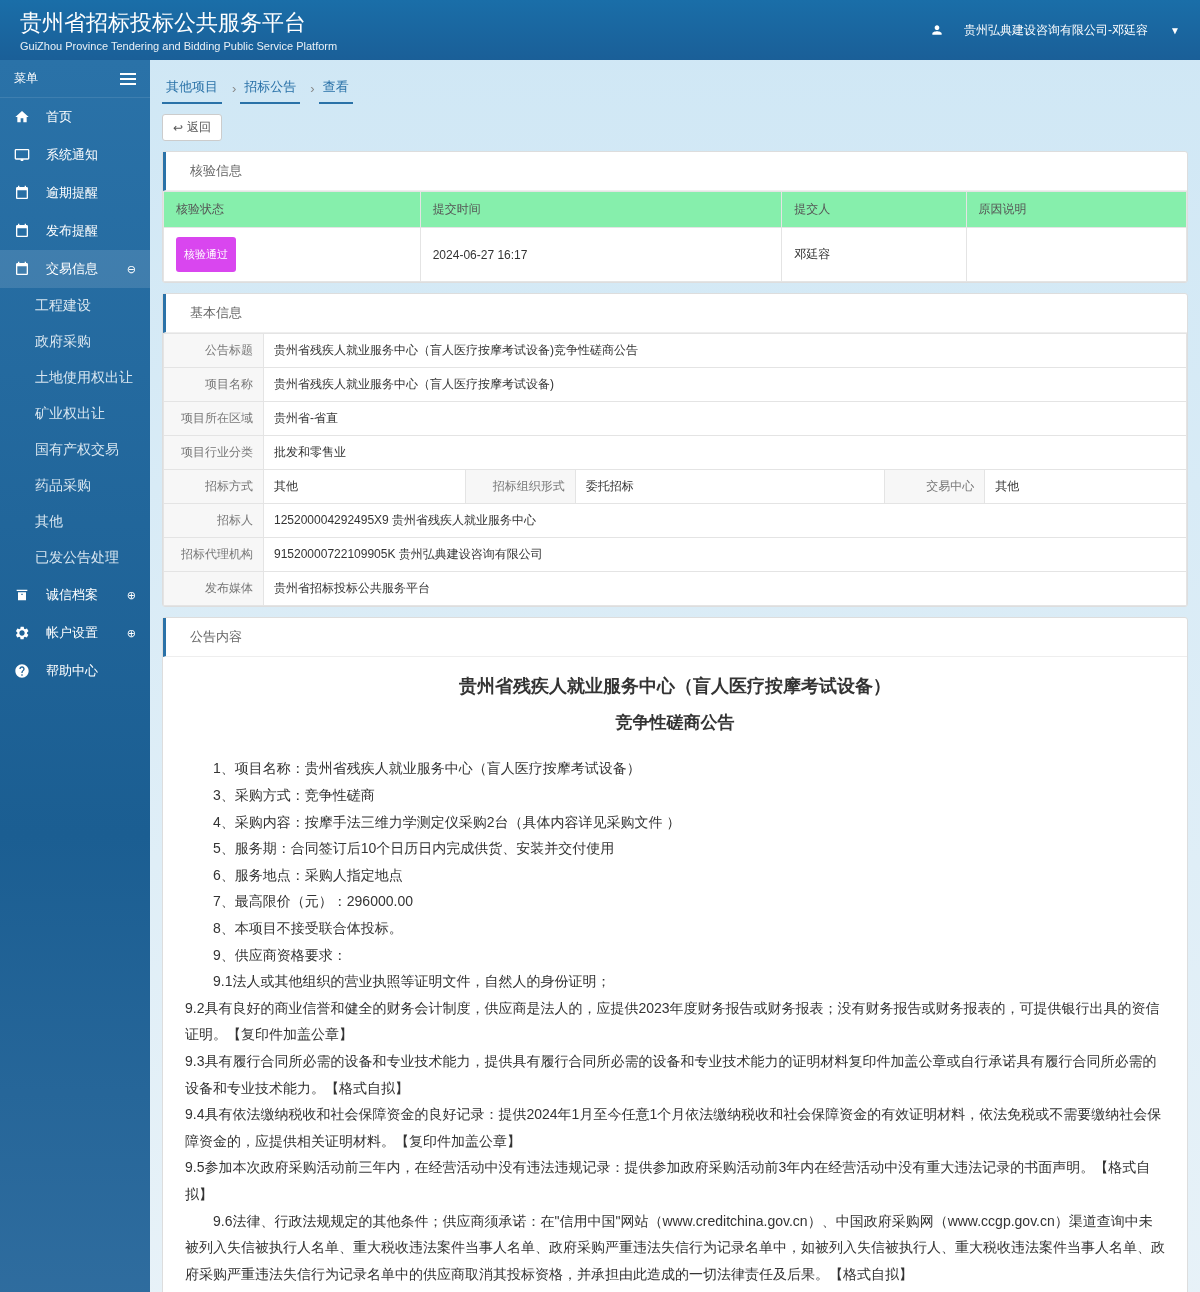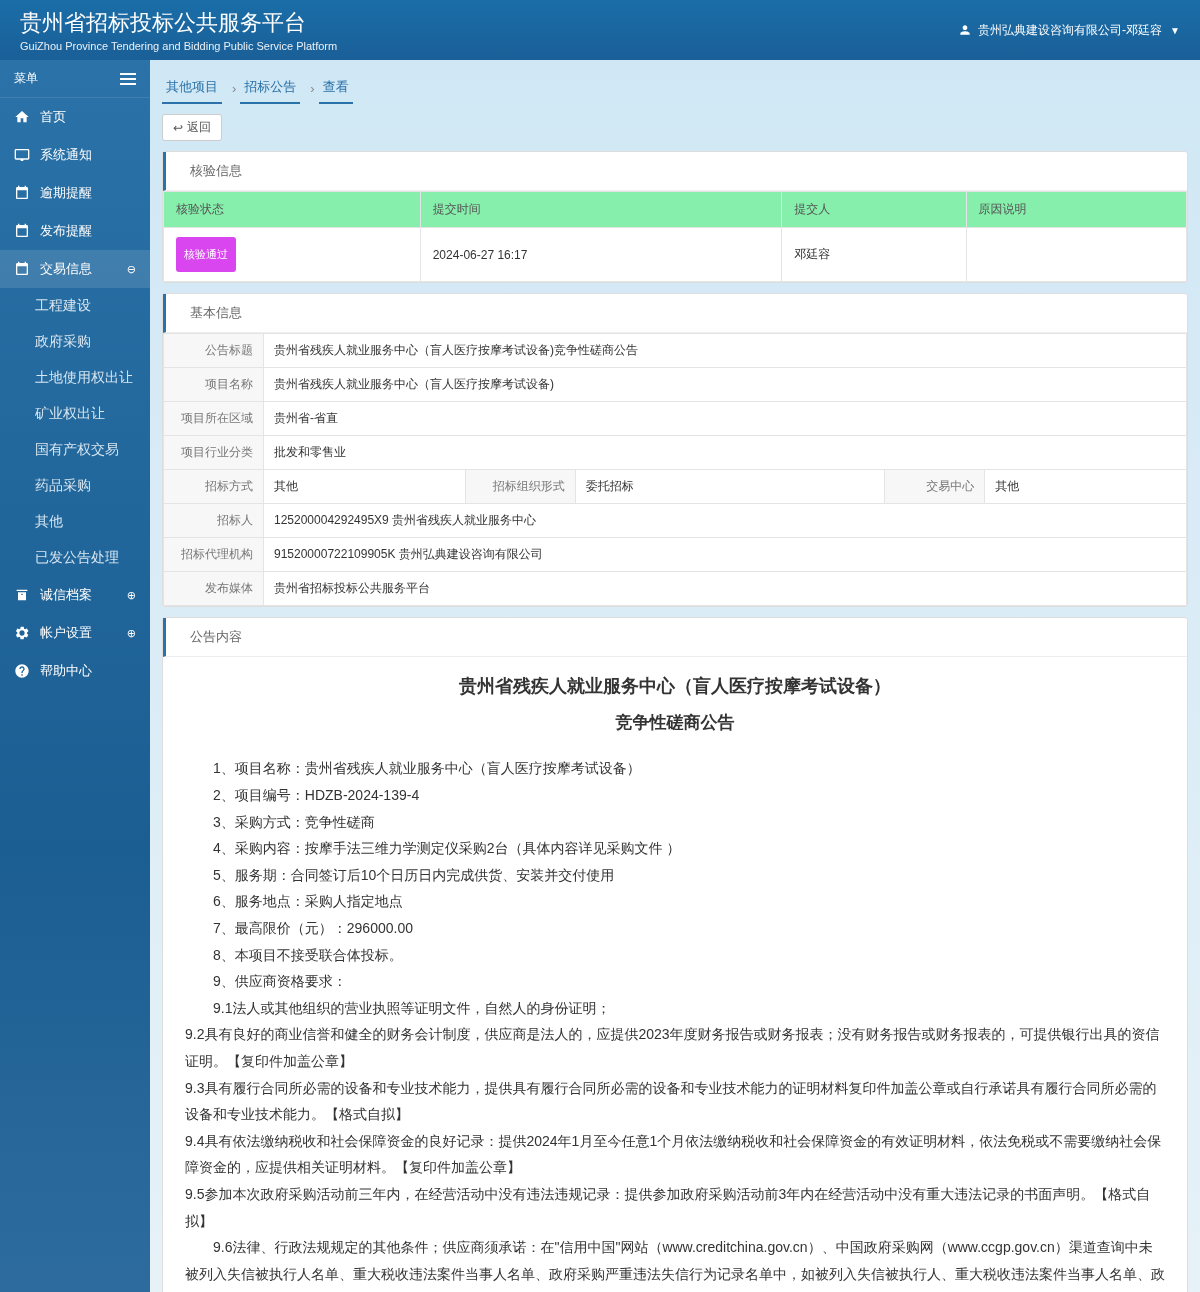--- a/index.html
+++ b/index.html
@@ -14,21 +14,21 @@
       background: linear-gradient(to bottom, #1a6ea8, #1a5f98);
       color: #fff;
       padding: 12px 20px;
       display: flex;
       justify-content: space-between;
       align-items: center;
       height: 60px;
     }
     .header-left .title { font-size: 22px; font-weight: 500; }
     .header-left .subtitle { font-size: 11px; opacity: 0.9; margin-top: 2px; }
-    .header-right { display: flex; align-items: center; gap: 6px; font-size: 12px; }
+    .header-right { display: flex; align-items: center; gap: 20px; font-size: 12px; }
     .header-right .user-icon { width: 14px; height: 14px; }
     .header-right .caret { font-size: 10px; margin-left: 2px; }
     .container { display: flex; }
     .sidebar {
       width: 150px;
       background: linear-gradient(to bottom, #2a72a8, #1b5e92 60%, #316ea0);
       color: #fff;
       min-height: calc(1292px - 60px);
       flex-shrink: 0;
     }
@@ -39,21 +39,21 @@
       padding: 10px 14px;
       font-size: 12px;
       border-bottom: 1px solid rgba(255,255,255,0.1);
     }
     .hamburger { display: flex; flex-direction: column; gap: 3px; }
     .hamburger span { display: block; width: 16px; height: 2px; background: #fff; }
     .sidebar-item {
       display: flex;
       align-items: center;
       padding: 10px 14px;
-      gap: 10px;
+      gap: 16px;
       cursor: pointer;
       font-size: 13px;
       position: relative;
     }
     .sidebar-item.active { background: rgba(255,255,255,0.12); }
     .sidebar-item .icon { width: 16px; height: 16px; display: flex; align-items: center; justify-content: center; flex-shrink: 0; }
     .sidebar-item .chevron { margin-left: auto; font-size: 11px; }
     .sidebar-subitem {
       padding: 9px 14px 9px 32px;
       font-size: 14px;
@@ -330,21 +330,20 @@
         </table>
     </div>
 
     <div class="panel">
       <div class="panel-header">公告内容</div>
       <div class="content-body">
         <div class="content-title">贵州省残疾人就业服务中心（盲人医疗按摩考试设备）</div>
         <div class="content-subtitle">竞争性磋商公告</div>
         <div id="para-container">
             <p>1、项目名称：贵州省残疾人就业服务中心（盲人医疗按摩考试设备）</p>
-            <p>2、项目编号：HDZB-2024-139-4</p>
             <p>3、采购方式：竞争性磋商</p>
             <p>4、采购内容：按摩手法三维力学测定仪采购2台（具体内容详见采购文件 ）</p>
             <p>5、服务期：合同签订后10个日历日内完成供货、安装并交付使用</p>
             <p>6、服务地点：采购人指定地点</p>
             <p>7、最高限价（元）：296000.00</p>
             <p>8、本项目不接受联合体投标。</p>
             <p>9、供应商资格要求：</p>
             <p>9.1法人或其他组织的营业执照等证明文件，自然人的身份证明；</p>
             <p class="no-indent">9.2具有良好的商业信誉和健全的财务会计制度，供应商是法人的，应提供2023年度财务报告或财务报表；没有财务报告或财务报表的，可提供银行出具的资信证明。【复印件加盖公章】</p>
             <p class="no-indent">9.3具有履行合同所必需的设备和专业技术能力，提供具有履行合同所必需的设备和专业技术能力的证明材料复印件加盖公章或自行承诺具有履行合同所必需的设备和专业技术能力。【格式自拟】</p>

